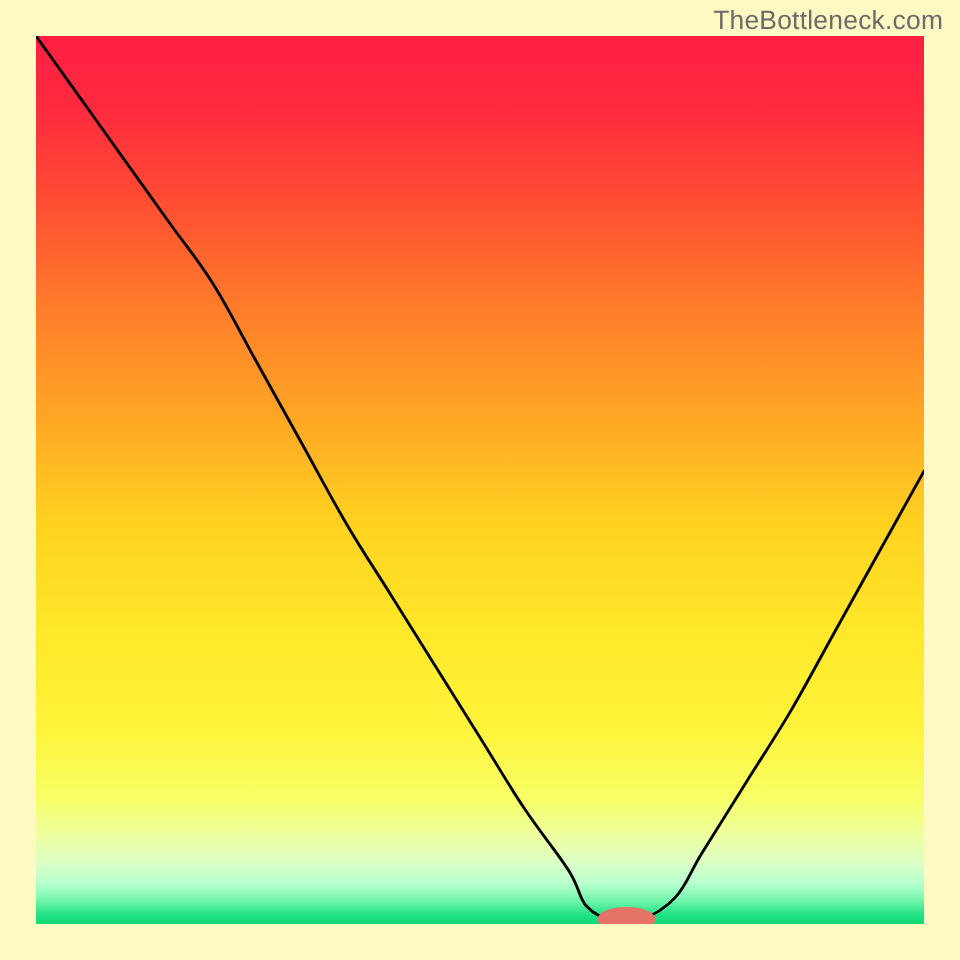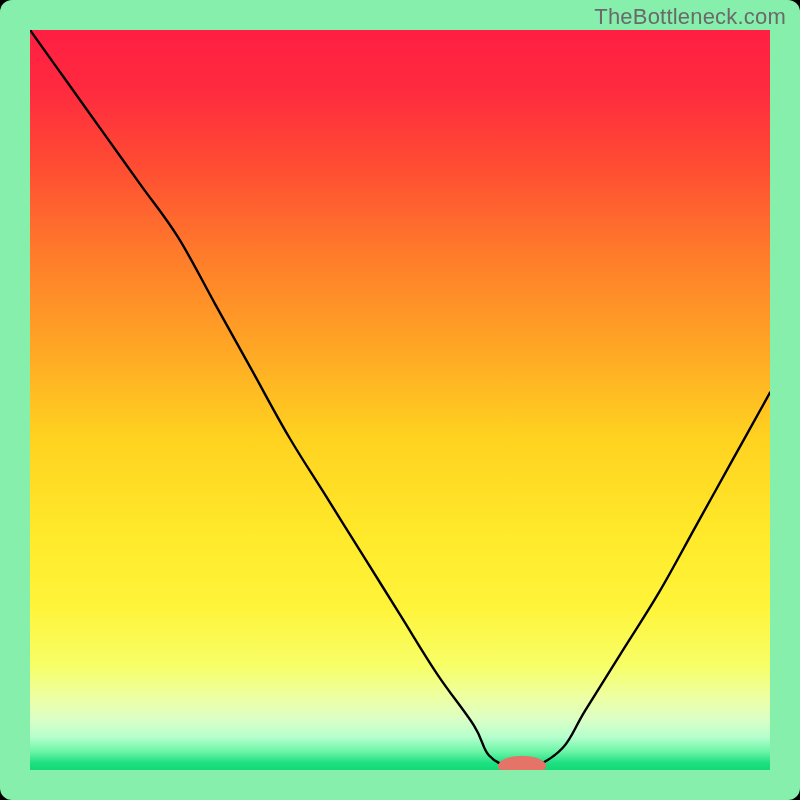--- a/index.html
+++ b/index.html
@@ -10,22 +10,21 @@
     background: #000;
     overflow: hidden;
     font-family: Arial, Helvetica, sans-serif;
   }
   .frame {
     position: absolute;
     left: 0;
     top: 0;
     width: 800px;
     height: 800px;
-    background: #86efac;
-    border-radius: 12px;
+    background: #fef9c3;
   }
   .watermark {
     position: absolute;
     top: 4px;
     right: 14px;
     color: #6a6a6a;
     font-size: 22px;
     font-weight: 400;
     letter-spacing: 0.2px;
     user-select: none;

